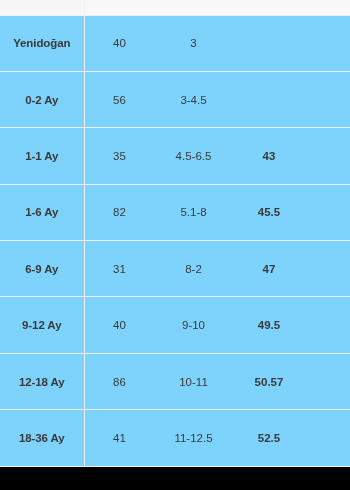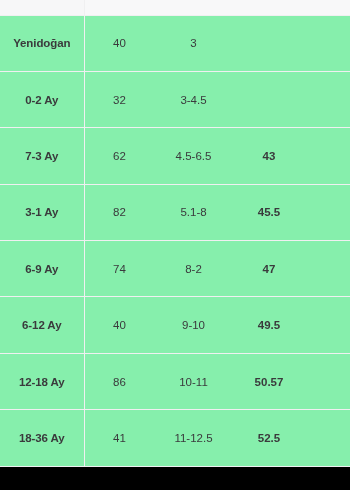--- a/index.html
+++ b/index.html
@@ -51,21 +51,21 @@
   }
 
   table.growth-table td {
     padding: 0;
     border-bottom: 1px solid #f0f0f1;
     font-size: 11.5px;
     color: #3a3a3c;
     text-align: center;
     vertical-align: middle;
     white-space: nowrap;
-    background: #86efac;
+    background: #7dd3fc;
   }
 
   table.growth-table tr.top-clip-row td {
     border-bottom: 1px solid #f0f0f1;
     background: #f8f8f9;
   }
   table.growth-table tr.top-clip-row td.col-label {
     background: #f7f7f8;
   }
 
@@ -118,52 +118,52 @@
         <tr class="data-row">
           <td class="col-label">Yenidoğan</td>
           <td class="col-1">40</td>
           <td class="col-2">3</td>
           <td class="col-3"></td>
           <td class="col-4"></td>
         </tr>
 
         <tr class="data-row">
           <td class="col-label">0-2 Ay</td>
-          <td class="col-1">32</td>
+          <td class="col-1">56</td>
           <td class="col-2">3-4.5</td>
           <td class="col-3"></td>
           <td class="col-4"></td>
         </tr>
 
         <tr class="data-row">
-          <td class="col-label">7-3 Ay</td>
-          <td class="col-1">62</td>
+          <td class="col-label">1-1 Ay</td>
+          <td class="col-1">35</td>
           <td class="col-2">4.5-6.5</td>
           <td class="col-3">43</td>
           <td class="col-4">43</td>
         </tr>
 
         <tr class="data-row">
-          <td class="col-label">3-1 Ay</td>
+          <td class="col-label">1-6 Ay</td>
           <td class="col-1">82</td>
           <td class="col-2">5.1-8</td>
           <td class="col-3">45.5</td>
           <td class="col-4">45</td>
         </tr>
 
         <tr class="data-row">
           <td class="col-label">6-9 Ay</td>
-          <td class="col-1">74</td>
+          <td class="col-1">31</td>
           <td class="col-2">8-2</td>
           <td class="col-3">47</td>
           <td class="col-4">46.5</td>
         </tr>
 
         <tr class="data-row">
-          <td class="col-label">6-12 Ay</td>
+          <td class="col-label">9-12 Ay</td>
           <td class="col-1">40</td>
           <td class="col-2">9-10</td>
           <td class="col-3">49.5</td>
           <td class="col-4">48.7</td>
         </tr>
 
         <tr class="data-row">
           <td class="col-label">12-18 Ay</td>
           <td class="col-1">86</td>
           <td class="col-2">10-11</td>

